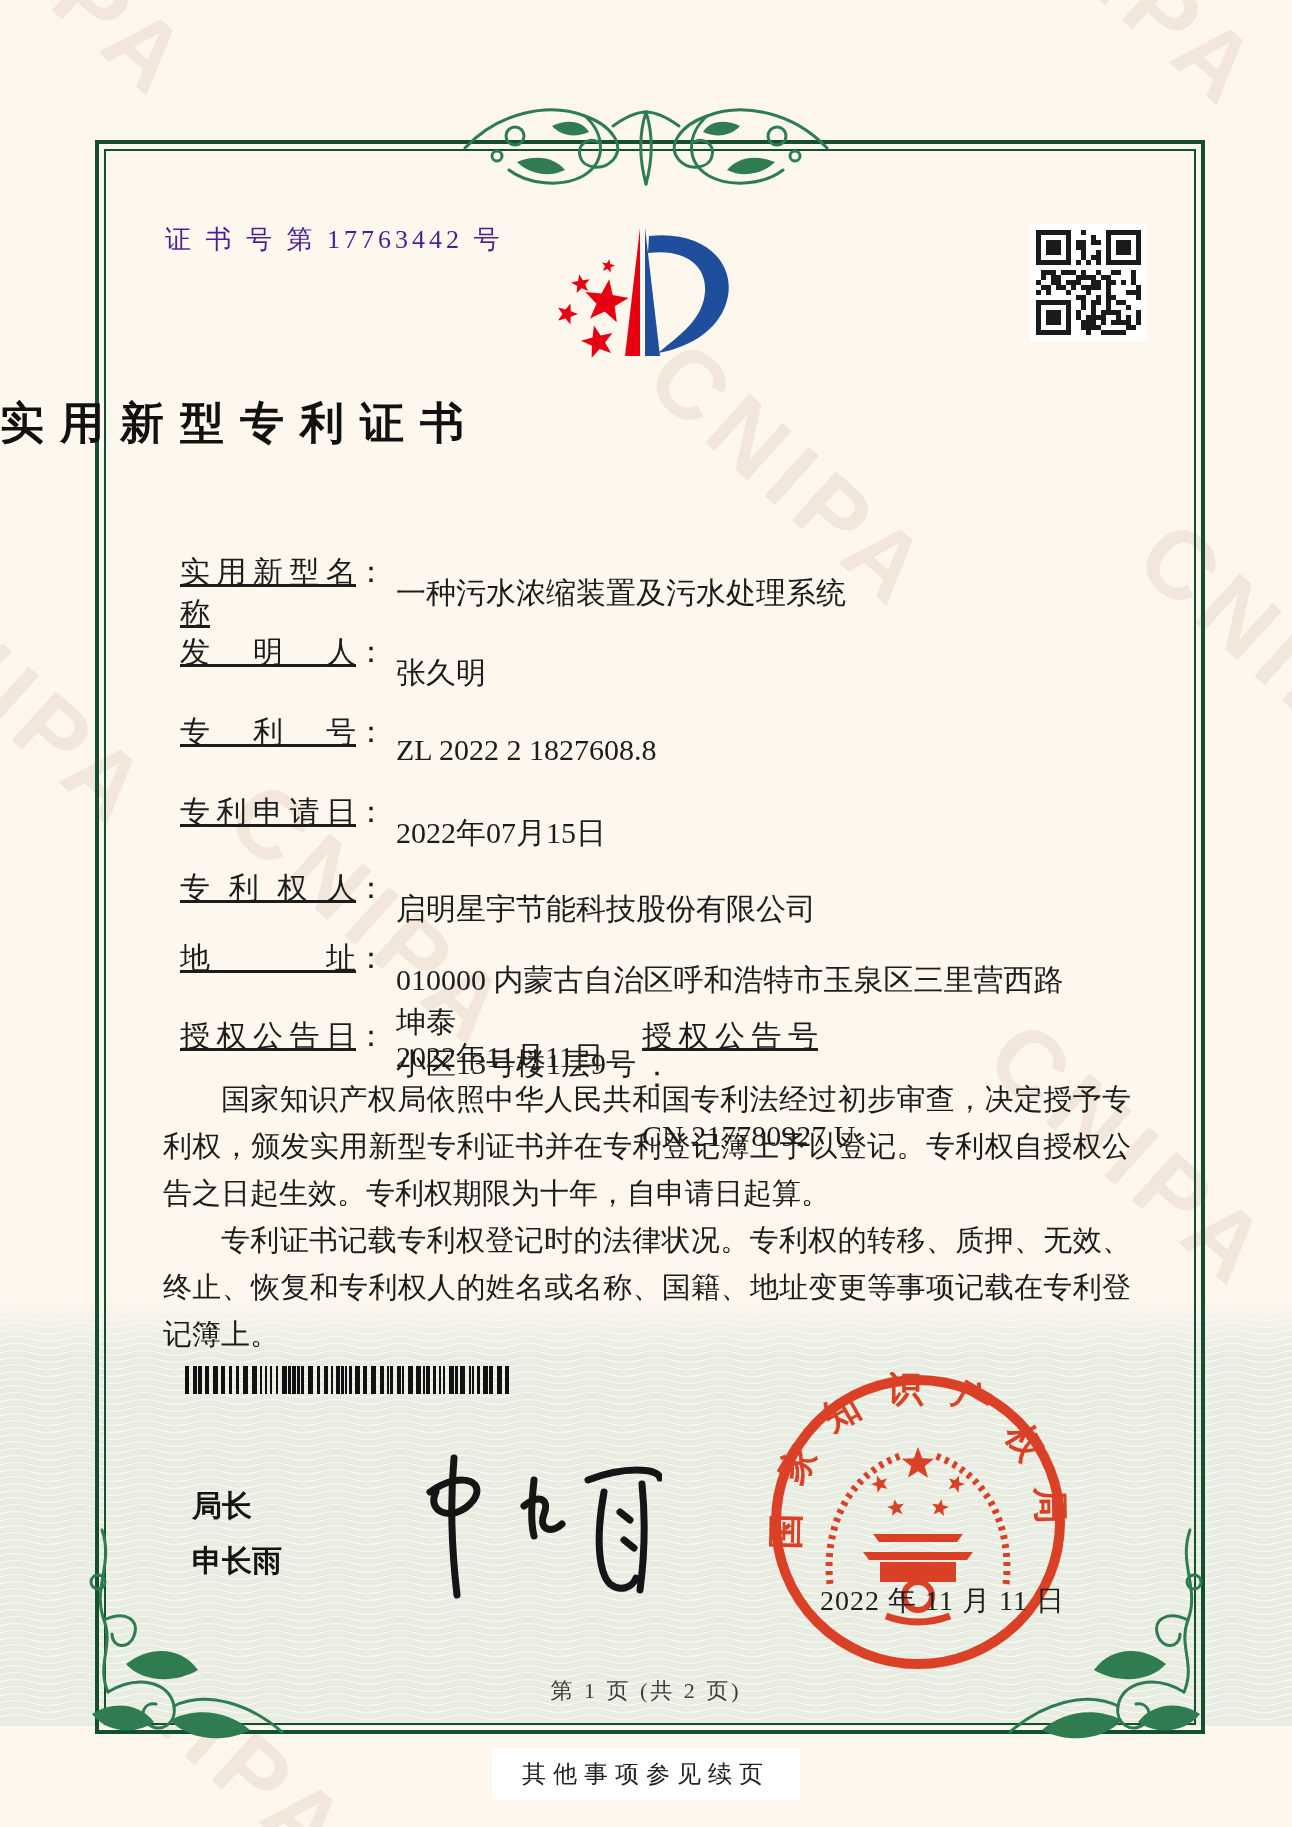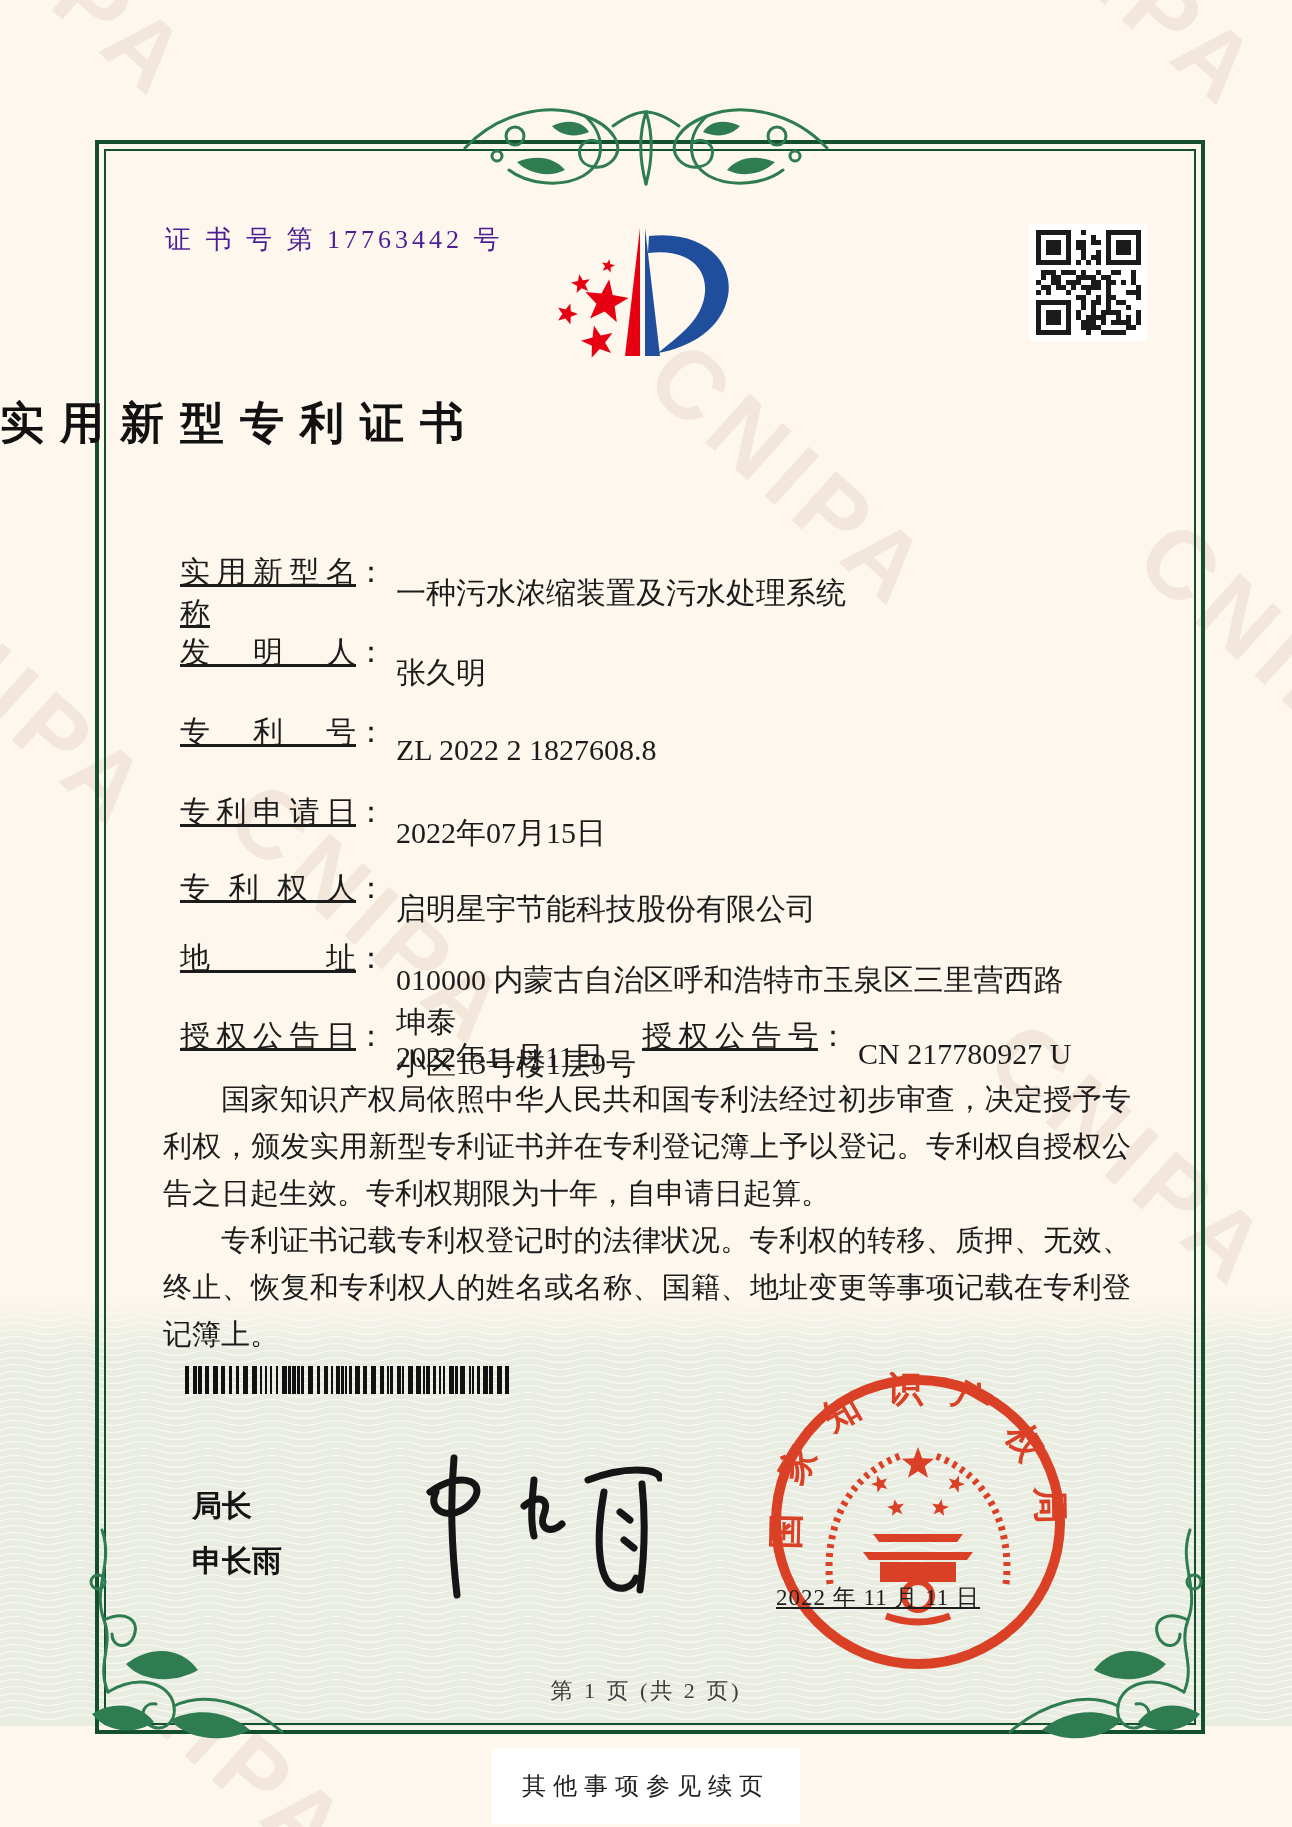--- a/index.html
+++ b/index.html
@@ -32,41 +32,41 @@
   #cert-no{left:165px;top:222px;font-size:26px;letter-spacing:4px;color:#4c1d95;}
   #title{left:0;top:394px;width:1292px;text-align:left;font-size:44px;font-weight:700;
          letter-spacing:16px;color:#111;}
 
   .row{position:absolute;left:180px;display:flex;font-size:30px;z-index:6;}
   .lbl{display:inline-block;width:176px;text-align:justify;text-align-last:justify;text-decoration:underline;}
   .colon{margin:0 10px 0 0;}
   .val{white-space:nowrap;margin-top:21px;}
   .pre{white-space:pre-line;width:672px;line-height:42px;}
   #grant-row .pair{display:flex;}
-  #grant-row .pair2{position:absolute;left:462px;top:0;}
+  #grant-row .pair2{position:absolute;left:462px;top:0;flex-direction:column;}
 
   #paras{left:163px;top:1076px;width:968px;font-size:29px;line-height:47px;
          text-align:justify;z-index:6;}
   #paras p{margin:0;text-indent:2em;}
 
   #barcode-wrap{left:185px;top:1366px;z-index:6;}
   #director-title{left:192px;top:1486px;font-size:30px;font-weight:600;z-index:6;
       font-family:"Liberation Sans","DejaVu Sans",sans-serif;color:#141414;}
   #director-name{left:192px;top:1541px;font-size:30px;font-weight:600;z-index:6;
       font-family:"Liberation Sans","DejaVu Sans",sans-serif;color:#141414;}
   #signature{left:392px;top:1440px;z-index:7;}
   #signature path{stroke:#151515;stroke-width:7;fill:none;stroke-linecap:round;stroke-linejoin:round;}
 
   #seal{left:768px;top:1372px;z-index:7;opacity:.93;}
-  #seal-date{left:776px;top:1582px;font-size:23px;color:#1d1d1d;letter-spacing:1px;z-index:8;text-decoration:underline;}
+  #seal-date{left:820px;top:1582px;font-size:28px;color:#1d1d1d;letter-spacing:1px;z-index:8;}
 
   #page-indicator{left:0;top:1676px;width:1292px;text-align:center;font-size:22px;
       letter-spacing:3px;color:#3a3a3a;z-index:6;}
   #cont-note{left:50%;top:1748px;transform:translateX(-50%);background:#ffffff;
-      padding:22px 30px;font-size:24px;letter-spacing:7px;color:#222;z-index:6;}
+      padding:10px 30px;font-size:24px;letter-spacing:7px;color:#222;z-index:6;}
 
   #qr{left:1030px;top:224px;background:#fff;padding:6px;z-index:6;}
   #logo{left:552px;top:222px;z-index:6;}
 </style>
 </head>
 <body>
 
 <div id="page">
 
   <div class="wm" style="left:-120px;top:-90px">CNIPA</div>

